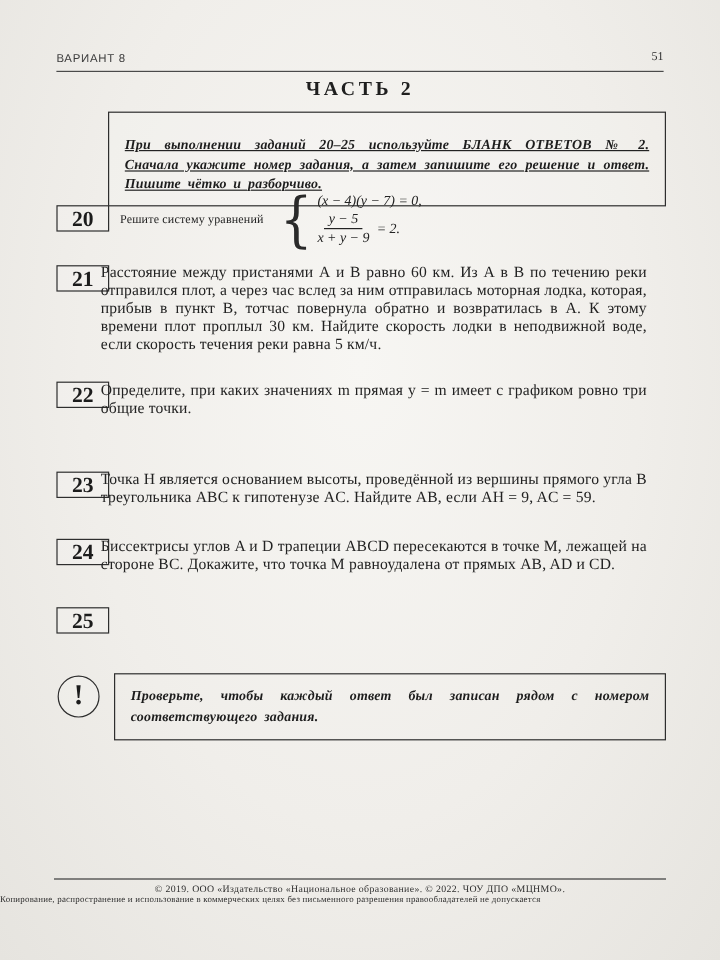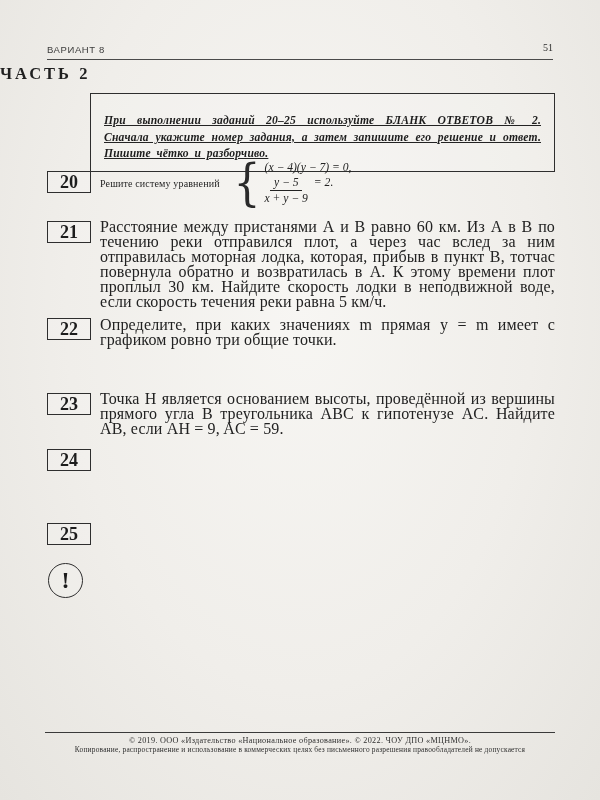--- a/index.html
+++ b/index.html
@@ -22,21 +22,21 @@
   .hdr-page{
     position:absolute;right:47px;top:42px;
     font-size:10px;color:#2e2e2e;
   }
   .hdr-rule{
     position:absolute;left:47px;right:47px;top:59px;
     border-top:1.3px solid #4a4a4a;
   }
   .part-title{
     position:absolute;left:0;right:0;top:64px;
-    font-size:16.5px;font-weight:bold;
+    text-align:center;font-size:16.5px;font-weight:bold;
     letter-spacing:3px;color:#1f1f1f;
   }
   
   .instr-box{
     position:absolute;left:90px;top:93px;width:437px;
     border:1.6px solid #2e2e2e;
     padding:19px 13px 8px 13px;
     background:rgba(255,255,255,0.12);
     text-decoration:underline;
   }
@@ -46,39 +46,39 @@
   }
   
   .num-box{
     position:absolute;left:47px;width:42px;height:20px;
     border:1.5px solid #2e2e2e;
     display:flex;align-items:center;justify-content:center;
     font-size:18px;font-weight:bold;color:#1c1c1c;
     background:rgba(255,255,255,0.15);
   }
   .ptext{
-    position:absolute;left:100px;width:455px;
-    font-size:16px;line-height:15px;letter-spacing:.15px;
+    position:absolute;left:84px;width:455px;
+    font-size:13px;line-height:15px;letter-spacing:.15px;
     text-align:justify;color:#222;
   }
   .math{font-style:italic;}
   
   .p20-row{
     position:absolute;left:100px;top:154px;width:455px;height:58px;
     display:flex;align-items:center;
   }
   .p20-intro{font-size:10px;letter-spacing:.15px;}
   .sys{display:flex;align-items:center;margin-left:11px;}
   .sys-brace{
     font-family:"DejaVu Serif",serif;font-size:50px;font-weight:300;
     color:#2a2a2a;line-height:1;transform:scaleX(.85);
   }
   .sys-col{display:flex;flex-direction:column;gap:2px;margin-left:2px;
     font-size:11.6px;font-style:italic;}
-  .sys-eq2{display:flex;align-items:flex-start;gap:6px;}
+  .sys-eq2{display:flex;align-items:center;gap:6px;}
   .frac{display:inline-flex;flex-direction:column;align-items:center;}
   .frac-num{padding:0 4px 1px 4px;border-bottom:1px solid #222;}
   .frac-den{padding-top:1px;}
   
   .p22-line{white-space:nowrap;}
   
   .note-icon{
     position:absolute;left:48px;top:563px;width:33px;height:33px;
     border:1.8px solid #2e2e2e;border-radius:50%;
     display:flex;align-items:center;justify-content:center;
@@ -97,21 +97,21 @@
   
   .ftr-rule{
     position:absolute;left:45px;right:45px;top:732px;
     border-top:1.4px solid #3a3a3a;
   }
   .ftr-1{
     position:absolute;left:0;right:0;top:736px;text-align:center;
     font-size:8.2px;letter-spacing:.3px;color:#2f2f2f;
   }
   .ftr-2{
-    position:absolute;left:0;right:0;top:745px;text-align:center;
+    position:absolute;left:0;right:0;top:745px;
     font-size:7.4px;letter-spacing:.2px;color:#2f2f2f;
   }
 </style>
 </head>
 <body>
 
 <div class="page">
 
   <div class="hdr-variant">ВАРИАНТ 8</div>
   <div class="hdr-page">51</div>
@@ -146,22 +146,26 @@
 
   <div class="num-box" style="top:318px">22</div>
   <div class="ptext" style="top:317px">
     <div>Определите, при каких значениях m прямая y = m имеет с графиком ровно три общие точки.</div>
   </div>
 
   <div class="num-box" style="top:393px">23</div>
   <div class="ptext" style="top:391px">Точка H является основанием высоты, проведённой из вершины прямого угла B треугольника ABC к гипотенузе AC. Найдите AB, если AH = 9, AC = 59.</div>
 
   <div class="num-box" style="top:449px">24</div>
+  <div class="ptext" style="top:447px">Биссектрисы углов A и D трапеции ABCD пересекаются в точке M, лежащей на стороне BC. Докажите, что точка M равноудалена от прямых AB, AD и CD.</div>
 
-  <div class="num-box" style="top:523px">25</div>
+  <div class="num-box" style="top:506px">25</div>
 
   <div class="note-icon">!</div>
+  <div class="note-box">
+    <div class="note-text">Проверьте, чтобы каждый ответ был записан рядом с номером соответствующего задания.</div>
+  </div>
 
   <div class="ftr-rule"></div>
   <div class="ftr-1">© 2019. ООО «Издательство «Национальное образование». © 2022. ЧОУ ДПО «МЦНМО».</div>
   <div class="ftr-2">Копирование, распространение и использование в коммерческих целях без письменного разрешения правообладателей не допускается</div>
 
 </div>
 
 </body></html>

